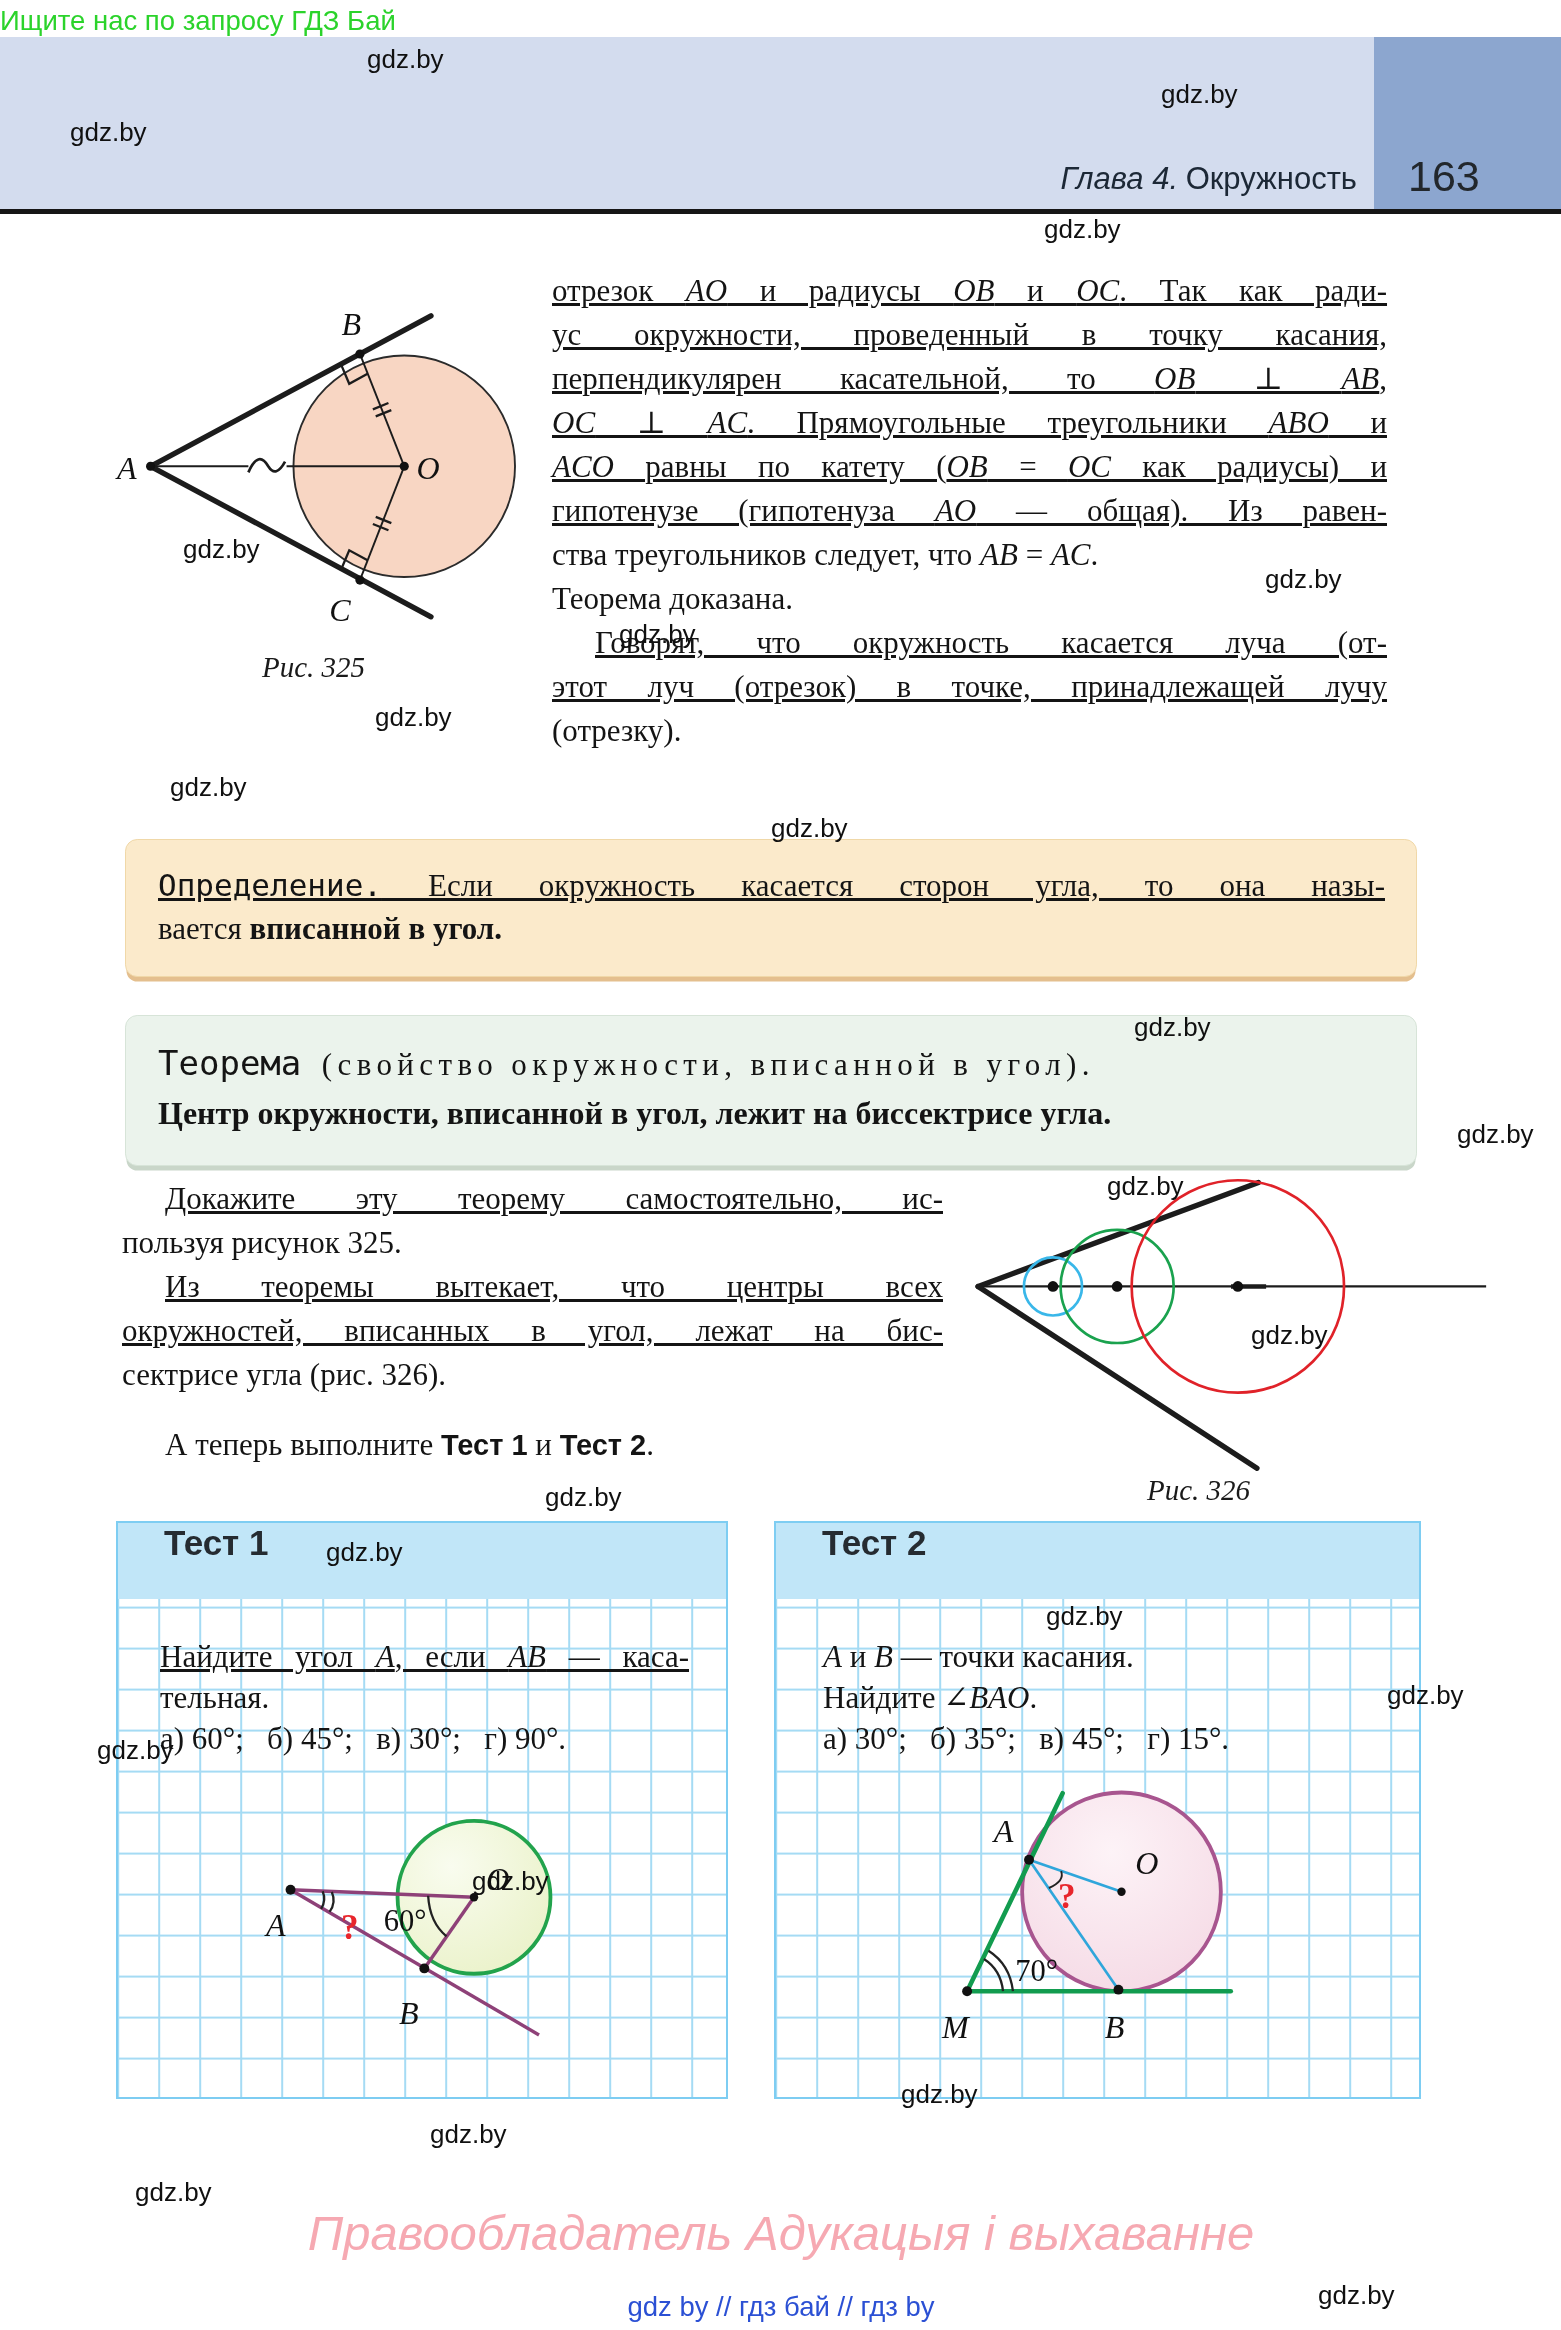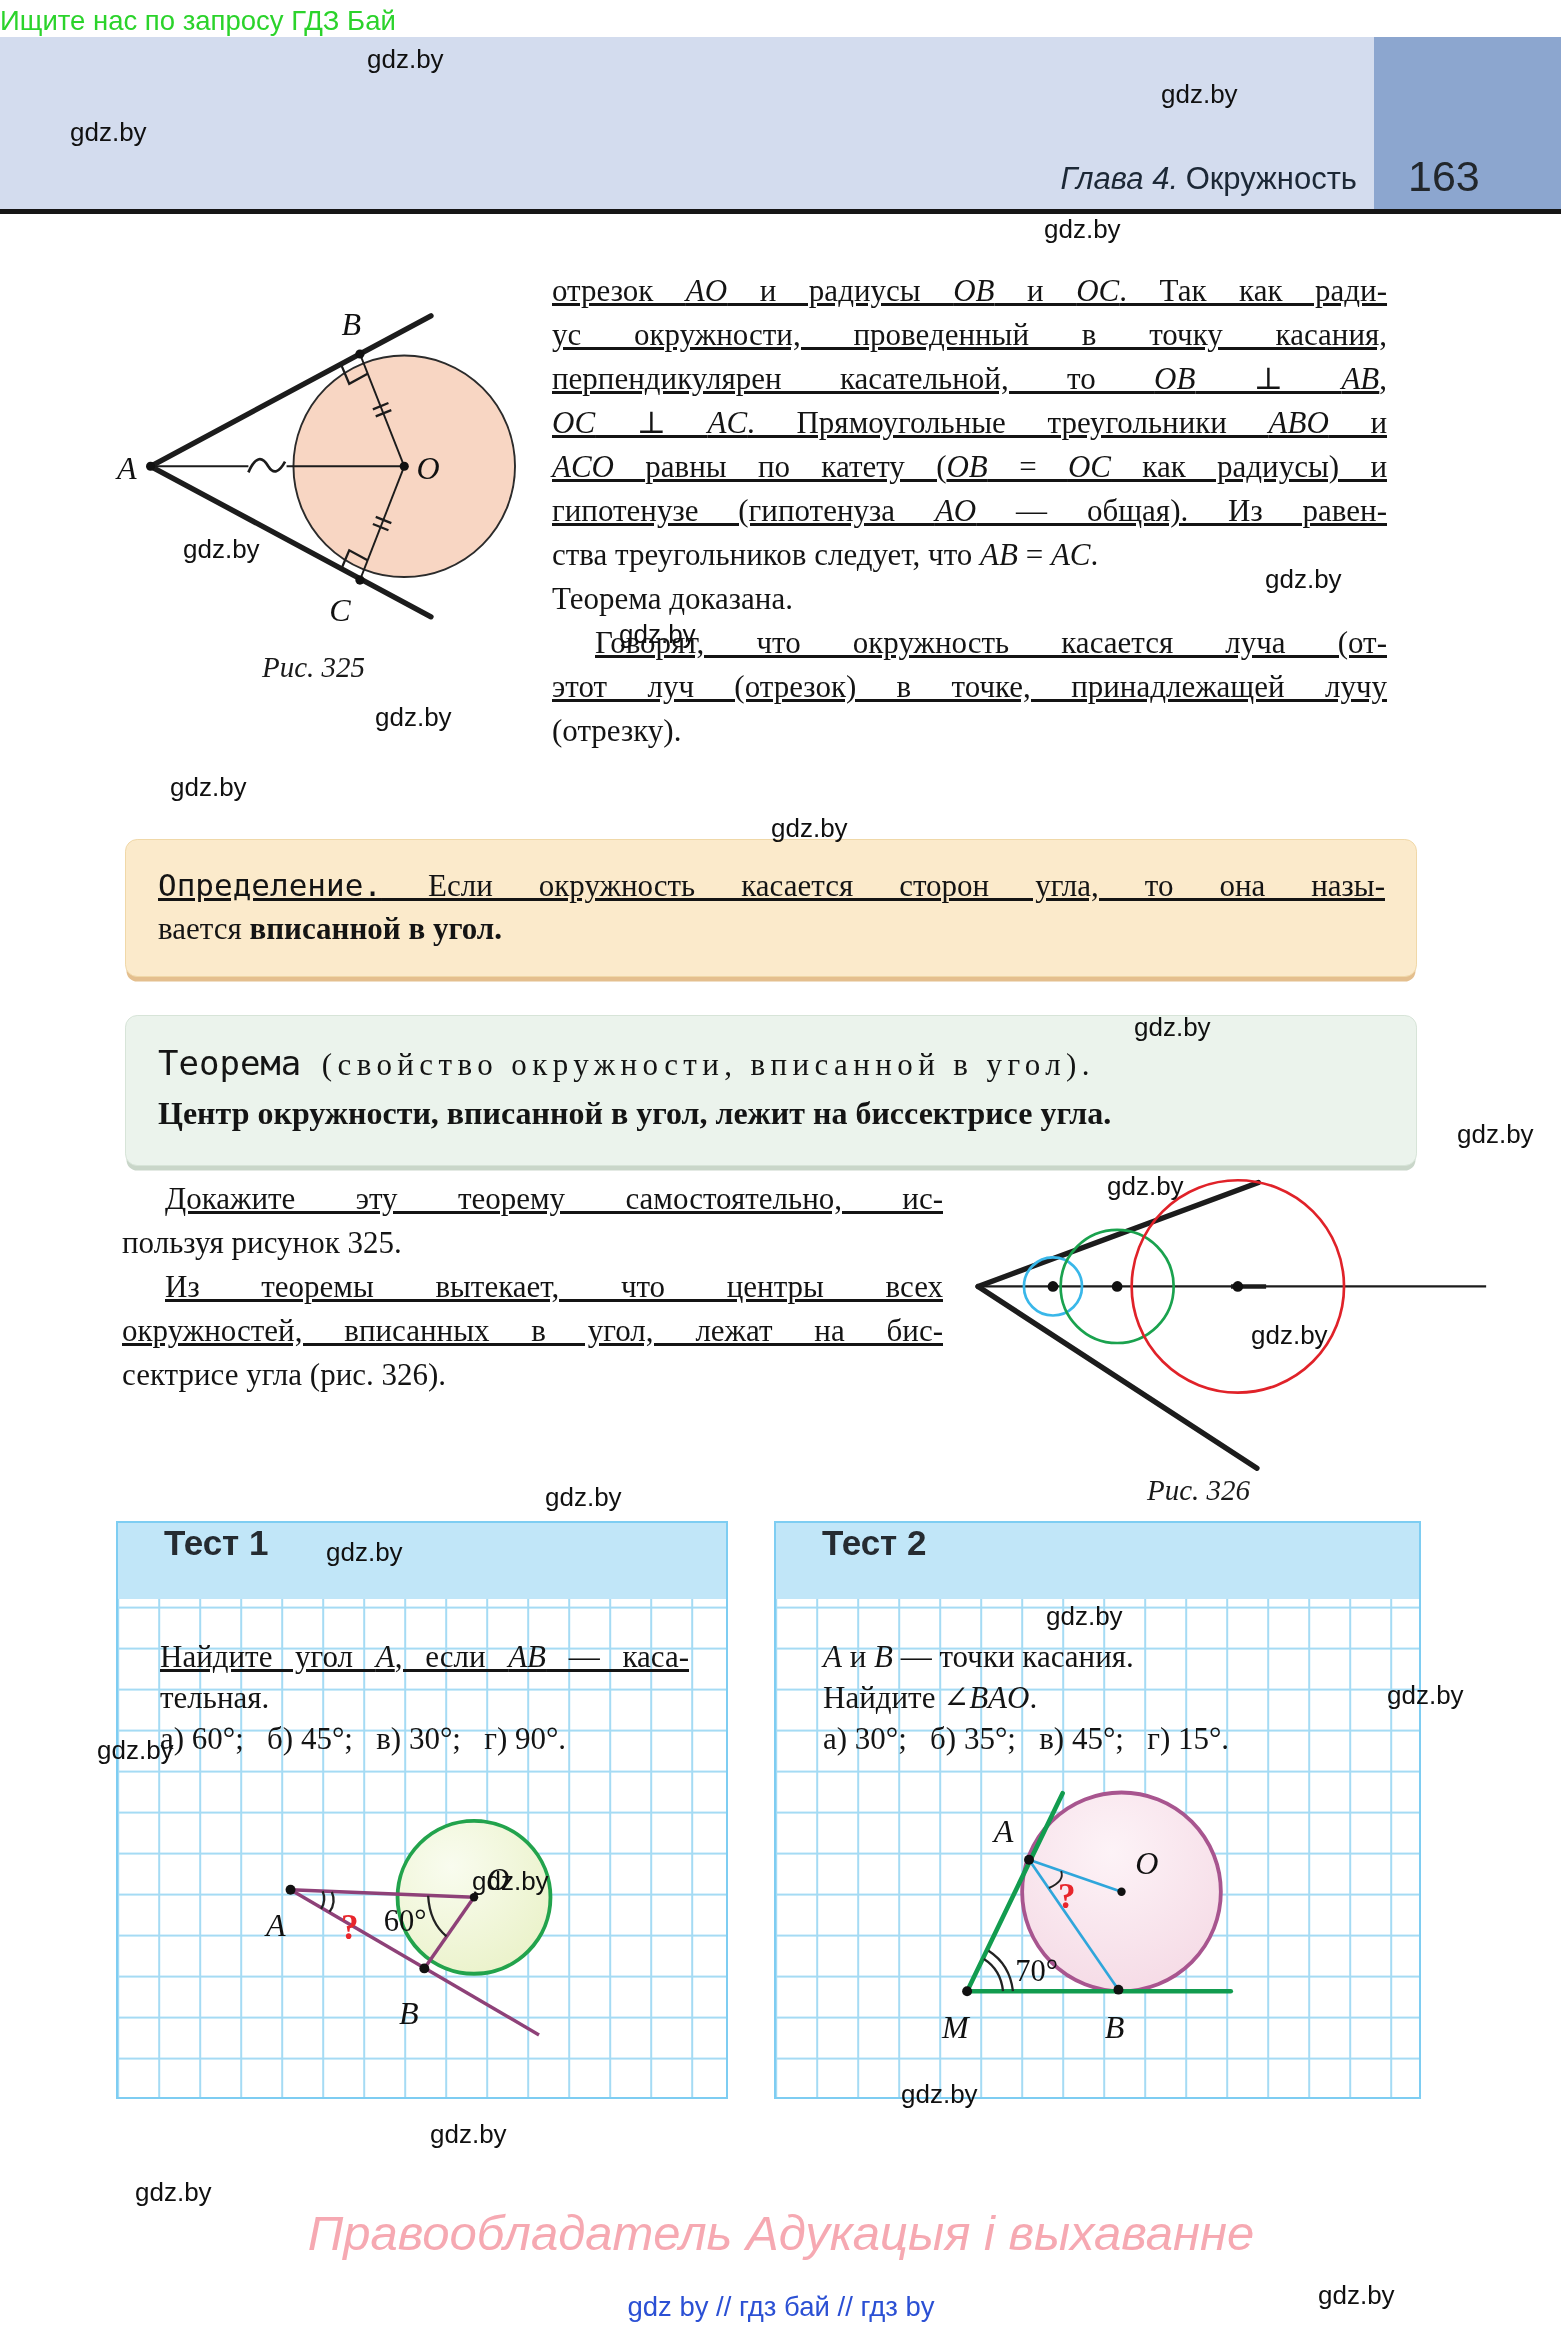--- a/index.html
+++ b/index.html
@@ -139,20 +139,21 @@
       <div class="tl t1"><span class="lead2">Теорема </span><span class="sp">(свойство окружности, вписанной в угол).</span></div>
       <div class="tl t2"><span class="b">Центр окружности, вписанной в угол, лежит на биссектрисе угла.</span></div>
     </div>
 
   <div class="leftcol">
       <div class="tl ind jst"><span>Докажите эту теорему самостоятельно, ис-</span></div>
       <div class="tl"><span>пользуя рисунок 325.</span></div>
       <div class="tl ind jst"><span>Из теоремы вытекает, что центры всех</span></div>
       <div class="tl jst"><span>окружностей, вписанных в угол, лежат на бис-</span></div>
       <div class="tl"><span>сектрисе угла (рис. 326).</span></div>
+      <div class="tl ind gap"><span>А теперь выполните </span><span class="bs">Тест 1</span><span> и </span><span class="bs">Тест 2</span><span>.</span></div>
     </div>
 
   <svg style="left:959px;top:1151px;" width="602" height="329" viewBox="0 0 788 430">
     <line x1="25" y1="177" x2="690" y2="177" stroke="#1c1c1c" stroke-width="3"></line>
     <line x1="356" y1="177" x2="402" y2="177" stroke="#1c1c1c" stroke-width="6"></line>
     <line x1="25" y1="177" x2="392" y2="41" stroke="#1c1c1c" stroke-width="7" stroke-linecap="round"></line>
     <line x1="25" y1="177" x2="390" y2="415" stroke="#1c1c1c" stroke-width="7" stroke-linecap="round"></line>
     <circle cx="123" cy="177" r="38" fill="none" stroke="#39b7e9" stroke-width="3.5"></circle>
     <circle cx="207" cy="177" r="74" fill="none" stroke="#1aa24e" stroke-width="3.5"></circle>
     <circle cx="365" cy="177" r="139" fill="none" stroke="#e02229" stroke-width="3.5"></circle>

